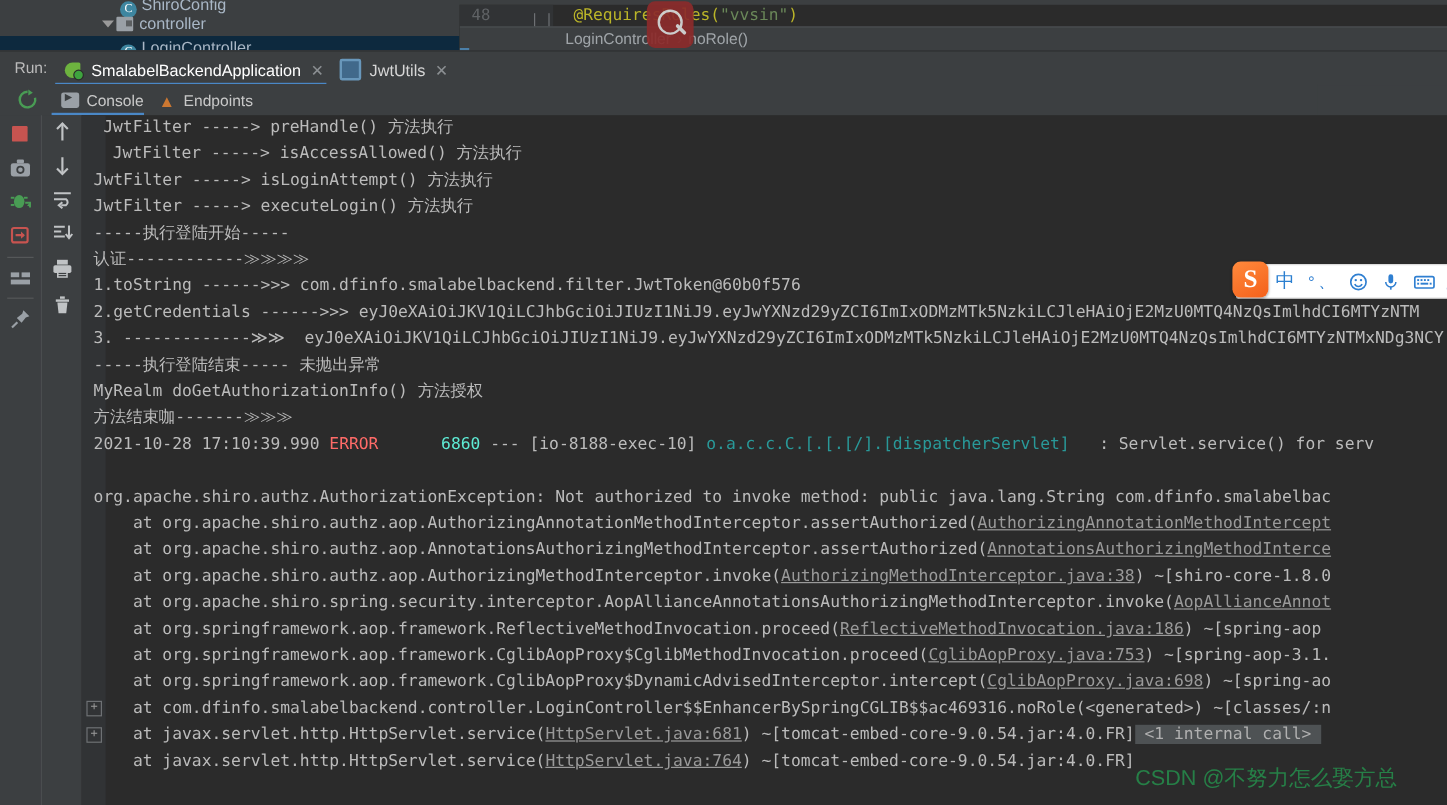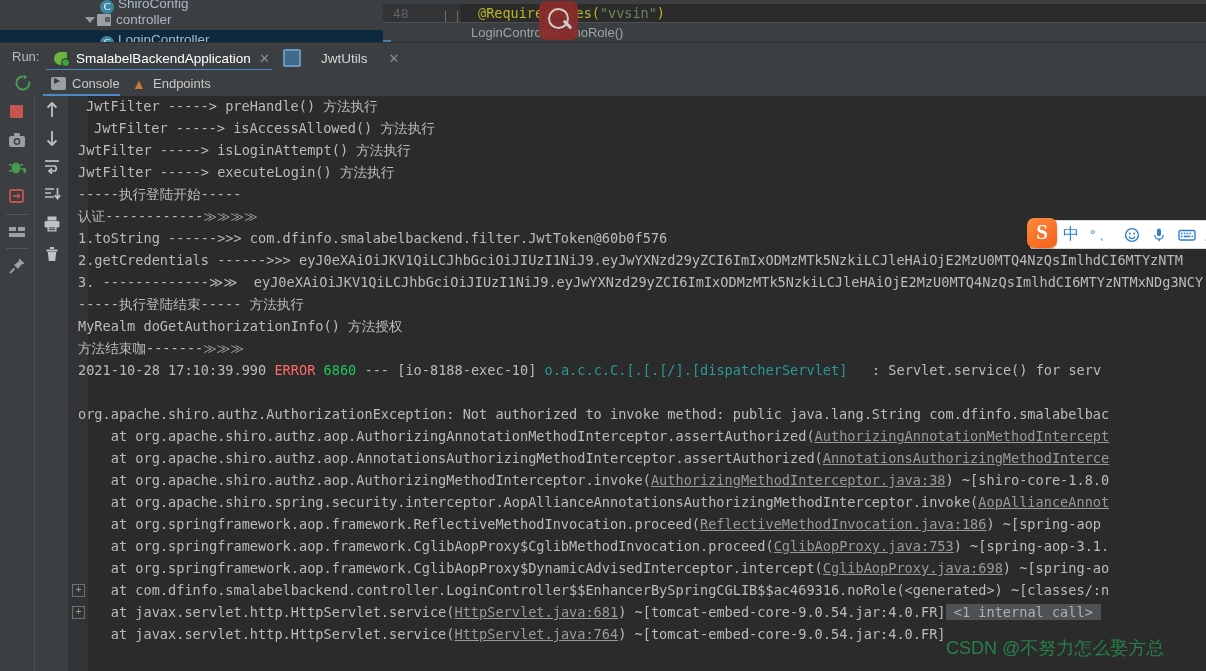--- a/index.html
+++ b/index.html
@@ -70,21 +70,21 @@
   .side-b{position:absolute;left:34px;top:96px;width:34px;height:575px;background:#3c3f41;border-left:1px solid #4a4d4f;}
   .tbtn{position:absolute;left:7px;width:20px;height:20px;}
   .sep-line{position:absolute;left:6px;width:22px;height:1px;background:#555859;}
 
   
   .console{position:absolute;left:68px;top:96px;width:1138px;height:575px;background:#2b2b2b;overflow:hidden;}
   .gutter{position:absolute;left:0;top:0;width:20px;height:575px;background:#313335;}
   .conline{position:absolute;left:0;white-space:pre;font-family:"DejaVu Sans Mono",monospace;font-size:13.6px;line-height:22.4px;color:#bbbbbb;}
   .fold{position:absolute;left:4px;width:11px;height:11px;border:1px solid #6e7174;color:#9a9a9a;font-size:10px;line-height:10px;text-align:center;font-family:"DejaVu Sans Mono",monospace;}
   .c-err{color:#ff6b68;}
-  .c-num{color:#22c55e;}
+  .c-num{color:#5eead4;margin-left:44px;}
   .c-logger{color:#299999;}
   .c-link{color:#9a9a9a;text-decoration:underline;}
   .c-internal{background:#4e5254;color:#b0b0b0;}
 
   
   .ime{position:absolute;left:1030px;top:220px;width:176px;height:27px;background:#ffffff;border:1px solid #dcdcdc;border-radius:2px;display:flex;align-items:center;}
   .ime-logo{position:absolute;left:-4px;top:-3px;width:30px;height:30px;background:linear-gradient(150deg,#ff8a3d 0%,#f4601a 100%);border-radius:7px;color:#ffffff;font-size:21px;font-weight:bold;font-family:"Liberation Serif",serif;text-align:center;line-height:29px;box-shadow:0 1px 2px rgba(0,0,0,.3);}
   .ime-item{color:#2f7fd1;font-size:14px;margin-left:11px;}
   .ime-item.cn{font-size:16px;color:#2b7fd0;margin-left:32px;}
   .ime-ico{width:16px;height:16px;margin-left:11px;color:#2f7fd1;font-size:15px;line-height:16px;}
@@ -135,21 +135,21 @@
     <div class="run-tab active" style="left:54px;">
       <span class="ic-spring">
           <span class="leaf"></span>
           <span class="dot"></span>
         </span>
       <span class="lbl">SmalabelBackendApplication</span>
       <span class="close">✕</span>
     </div>
     <div class="run-underline" style="left:46px;top:26px;width:226px;"></div>
 
-    <div class="run-tab" style="left:283px;gap:13px;">
+    <div class="run-tab" style="left:283px;">
       <span class="ic-jwt"></span>
       <span class="lbl">JwtUtils</span>
       <span class="close">✕</span>
     </div>
   </div>
 
   <div class="sub-bar">
     <div class="rerun">
       <svg width="18" height="18" viewBox="0 0 18 18">
         <path d="M9 2.5 A6.5 6.5 0 1 0 15.2 7.4" fill="none" stroke="#499c54" stroke-width="2"></path>
@@ -263,21 +263,21 @@
 
     <div class="conline" style="top:-1px;left:18px;">JwtFilter -----&gt; preHandle() 方法执行</div>
     <div class="conline" style="top:21px;left:10px;margin-left:16px;">JwtFilter -----&gt; isAccessAllowed() 方法执行</div>
     <div class="conline" style="top:43px;left:10px;">JwtFilter -----&gt; isLoginAttempt() 方法执行</div>
     <div class="conline" style="top:65px;left:10px;">JwtFilter -----&gt; executeLogin() 方法执行</div>
     <div class="conline" style="top:87px;left:10px;">-----执行登陆开始-----</div>
     <div class="conline" style="top:109px;left:10px;">认证------------≫≫≫≫</div>
     <div class="conline" style="top:131px;left:10px;">1.toString ------&gt;&gt;&gt; com.dfinfo.smalabelbackend.filter.JwtToken@60b0f576</div>
     <div class="conline" style="top:153px;left:10px;">2.getCredentials ------&gt;&gt;&gt; eyJ0eXAiOiJKV1QiLCJhbGciOiJIUzI1NiJ9.eyJwYXNzd29yZCI6ImIxODMzMTk5NzkiLCJleHAiOjE2MzU0MTQ4NzQsImlhdCI6MTYzNTM</div>
     <div class="conline" style="top:175px;left:10px;">3. -------------≫≫  eyJ0eXAiOiJKV1QiLCJhbGciOiJIUzI1NiJ9.eyJwYXNzd29yZCI6ImIxODMzMTk5NzkiLCJleHAiOjE2MzU0MTQ4NzQsImlhdCI6MTYzNTMxNDg3NCY</div>
-    <div class="conline" style="top:197px;left:10px;">-----执行登陆结束----- 方法执行</div>
+    <div class="conline" style="top:197px;left:10px;">-----执行登陆结束----- 未抛出异常</div>
     <div class="conline" style="top:219px;left:10px;text-align:center;">MyRealm doGetAuthorizationInfo() 方法授权</div>
     <div class="conline" style="top:241px;left:10px;">方法结束咖-------≫≫≫</div>
 
     <div class="conline" style="top:263px;left:10px;"><span>2021-10-28 17:10:39.990</span> <span class="c-err">ERROR</span> <span class="c-num">6860</span> <span>---</span> <span>[io-8188-exec-10]</span> <span class="c-logger">o.a.c.c.C.[.[.[/].[dispatcherServlet]</span>   <span>:</span> <span>Servlet.service() for serv</span></div>
 
     <div class="conline" style="top:307px;left:10px;">org.apache.shiro.authz.AuthorizationException: Not authorized to invoke method: public java.lang.String com.dfinfo.smalabelbac</div>
 
     <div class="conline" style="top:329px;left:10px;"><span>    at org.apache.shiro.authz.aop.AuthorizingAnnotationMethodInterceptor.assertAuthorized(</span><span class="c-link">AuthorizingAnnotationMethodIntercept</span><span></span></div>
 
     <div class="conline" style="top:351px;left:10px;"><span>    at org.apache.shiro.authz.aop.AnnotationsAuthorizingMethodInterceptor.assertAuthorized(</span><span class="c-link">AnnotationsAuthorizingMethodInterce</span><span></span></div>

